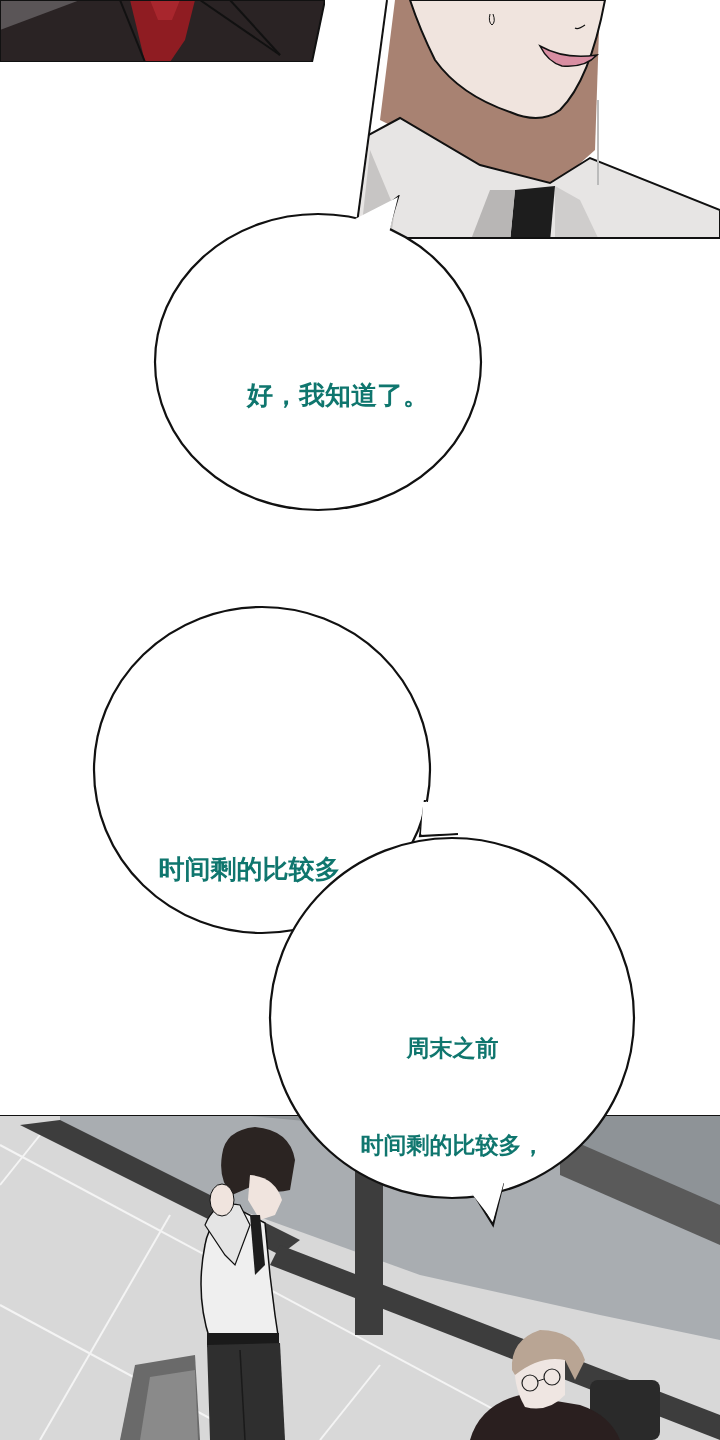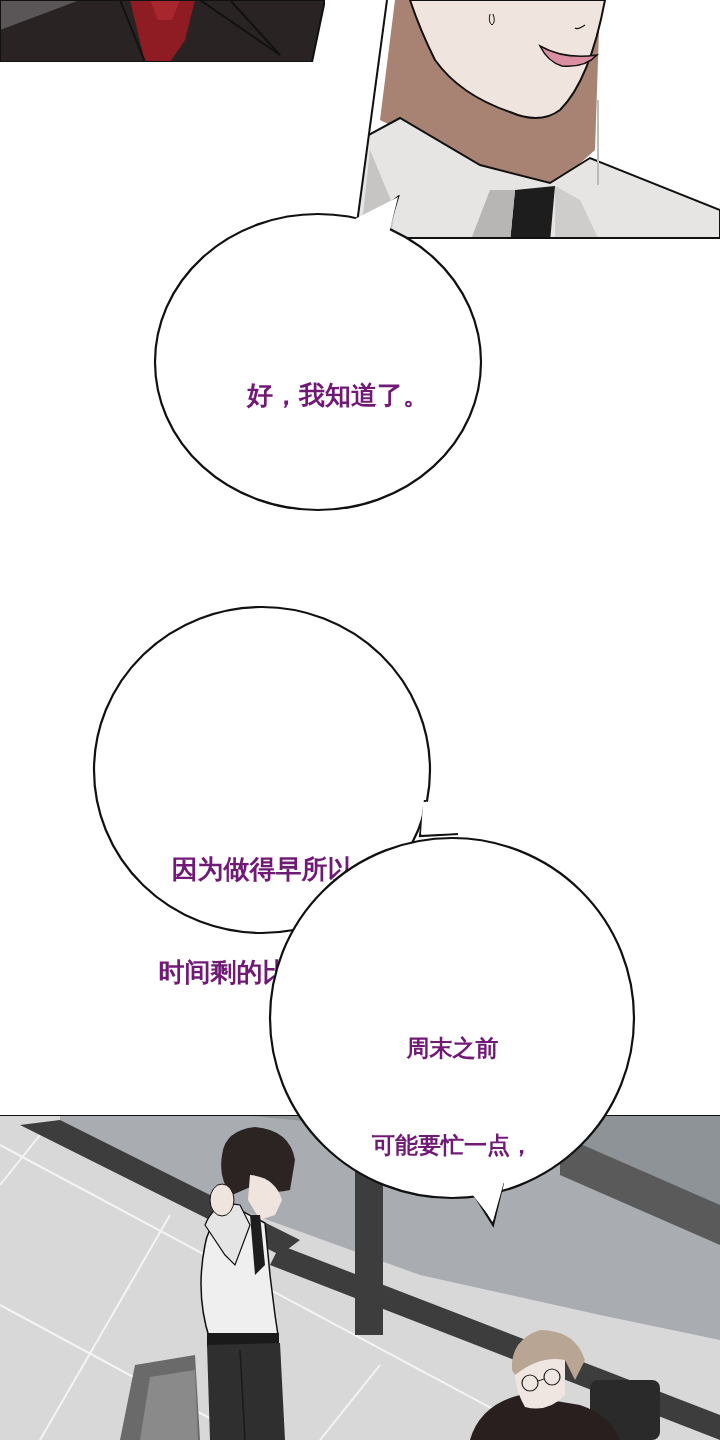--- a/index.html
+++ b/index.html
@@ -1,20 +1,20 @@
 <!DOCTYPE html>
 <html><head>
 <meta charset="utf-8">
 <style>
   html, body { margin:0; padding:0; background:#ffffff; }
   body { width:720px; height:1440px; position:relative; overflow:hidden;
          font-family:"DejaVu Sans", "Liberation Sans", sans-serif; }
   .abs { position:absolute; }
   .panel { position:absolute; overflow:hidden; }
-  .bubble-text { position:absolute; text-align:center; color:#701a75; font-weight:bold;
+  .bubble-text { position:absolute; text-align:center; color:#0f766e; font-weight:bold;
                  font-family:"DejaVu Sans", sans-serif; line-height:1.33; white-space:pre; }
   svg { display:block; }
 </style>
 </head>
 <body>
 
 <div class="panel" style="left:0; top:0; width:325px; height:62px;">
   <svg width="325" height="62">
     <polygon points="0,0 325,0 312,62 0,62" fill="#2a2324"></polygon>
     <polygon points="0,0 80,0 0,30" fill="#5a5557"></polygon>
@@ -133,35 +133,34 @@
     <span>好，我知道了。</span>
   </div>
 </div>
 
 <div class="abs" style="left:90px; top:600px; width:350px; height:350px;">
   <svg width="350" height="350">
     <ellipse cx="172" cy="170" rx="168" ry="163" fill="#fff" stroke="#111" stroke-width="2.2"></ellipse>
   </svg>
   <div class="bubble-text" style="left:0; top:148px; width:345px; font-size:26px;">
     
-    <div>因为做得早所以</div>
     <div>时间剩的比较多。</div>
   </div>
 </div>
 
 <div class="abs" style="left:265px; top:833px; width:375px; height:400px;">
   <svg width="375" height="400">
     <ellipse cx="187" cy="185" rx="182" ry="180" fill="#fff" stroke="#111" stroke-width="2.2"></ellipse>
     <path d="M205,355 L228,392 L238,350" fill="#fff" stroke="#111" stroke-width="2.2" stroke-linejoin="miter"></path>
     <path d="M200,352 L228,388 L240,345 Z" fill="#fff" stroke="none"></path>
     <path d="M160,8 L163,-2" fill="none"></path>
   </svg>
   <div class="bubble-text" style="left:0; top:135px; width:375px; font-size:23px; line-height:1.4;">
     <div>周末之前</div>
-    <div>可能要忙一点，</div>
+    <div>时间剩的比较多，</div>
   </div>
 </div>
 
 <div class="abs" style="left:400px; top:800px; width:60px; height:60px;">
   <svg width="60" height="60">
     <path d="M25,0 L20,36 L58,34" fill="#fff" stroke="#111" stroke-width="2.2"></path>
     <path d="M23,2 L21,34 L56,33 L56,2 Z" fill="#fff" stroke="none"></path>
   </svg>
 </div>
 

